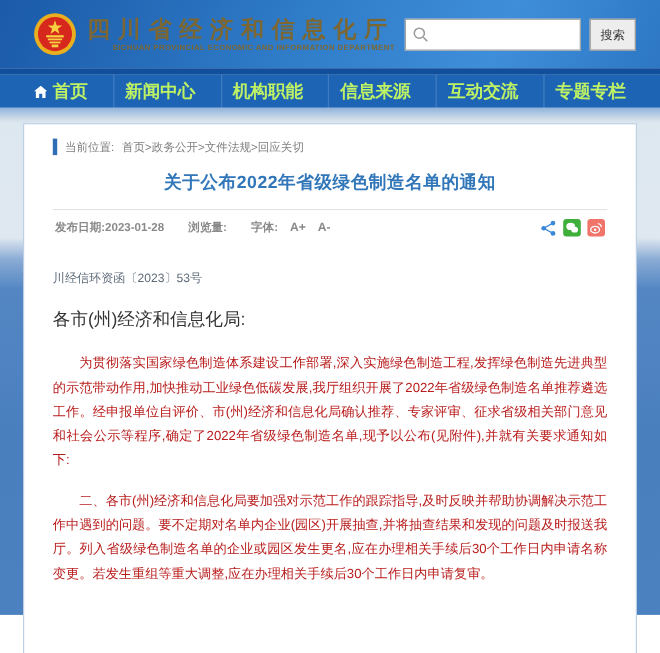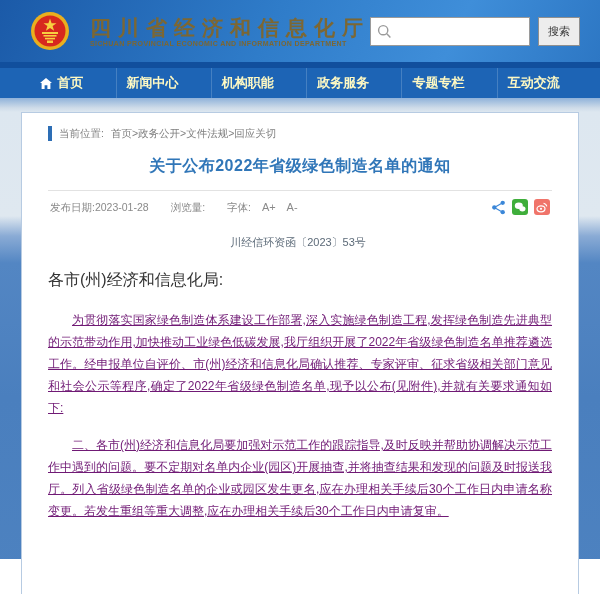--- a/index.html
+++ b/index.html
@@ -1,60 +1,60 @@
 <!DOCTYPE html>
 <html lang="zh"><head>
 <meta charset="utf-8">
 <style>
   * { margin:0; padding:0; box-sizing:border-box; }
   html,body { width:600px; height:594px; overflow:hidden; font-family:"Liberation Sans","DejaVu Sans",sans-serif; }
   .page { width:600px; height:594px; position:relative; }
 
   
   .header { height:62px; background:linear-gradient(115deg,#1b5aa8 0%,#2f7cc9 45%,#3f8ed9 75%,#2d77c4 100%); display:flex; align-items:center; justify-content:space-between; padding:0 22px 0 30px; }
-  .brand { display:flex; align-items:center; gap:20px; }
+  .brand { display:flex; align-items:center; gap:9px;text-align:right; }
   .emblem { width:40px; height:40px; flex:0 0 auto; }
   .brand-text { display:flex; flex-direction:column; }
   .brand-title { font-size:21px; font-weight:bold; color:#7c6733; letter-spacing:7px; line-height:24px; white-space:nowrap; }
   .brand-sub { font-size:7px; color:#7c6733; font-weight:bold; letter-spacing:0.4px; white-space:nowrap; }
   .search-box { display:flex; align-items:flex-end; }
   .search-input-wrap { position:relative; }
   .search-input { width:160px; height:29px; border:1px solid #9a9a9a; background:#fff; padding:0 6px 0 28px; font-size:12px; outline:none; }
   .search-icon { position:absolute; left:7px; top:7px; }
   .search-btn { height:29px; width:42px; margin-left:8px; background:#ededed; border:1px solid #8f8f8f; font-size:11px; color:#333; cursor:pointer; }
 
   
   .nav-dark { height:6px; background:#11ardcc; background:#114f9d; }
   .nav { height:30px; background:#1d64b5; display:flex; align-items:stretch; justify-content:space-evenly; padding:0 8px; }
-  .nav-item { display:flex; align-items:center; gap:5px; color:#fef9c3; font-size:13px; font-weight:bold; padding:0 10px; cursor:pointer; border-left:1px solid rgba(255,255,255,0.18); }
+  .nav-item { display:flex; align-items:center; gap:5px; color:#bef264; font-size:16px; font-weight:bold; padding:0 10px; cursor:pointer; border-left:1px solid rgba(255,255,255,0.18); }
   .nav-item:first-child { border-left:none; }
 
   
   .below { height:461px; background:linear-gradient(180deg,#8fb2da 0px,#cfdce9 10px,#dde7f0 14px,#dfe8f0 118px,#8aabd5 138px,#5386c3 165px,#4a7fbe 300px,#4d82c0 496px); position:relative; }
 
   
   .panel { position:absolute; left:21px; right:21px; top:14px; height:530px; background:#fff; border:1px solid #b7cbe2; padding:10px 26px 20px 26px; }
 
   .breadcrumb { display:flex; align-items:center; gap:7px; margin:3px 0 4px; font-size:10.5px; color:#808080; }
   .bc-bar { width:4px; height:15px; background:#2d6eb5; }
 
   .article-title { text-align:center; color:#3076b8; font-size:16px; font-weight:bold; letter-spacing:0.5px; margin:15px 0 13px; }
 
-  .meta { border-top:1px solid #e2e2e2; display:flex; align-items:flex-end; padding:8px 2px 4px; font-size:10.5px; color:#8a8a8a; }
+  .meta { border-top:1px solid #e2e2e2; display:flex; align-items:center; padding:8px 2px 4px; font-size:10.5px; color:#8a8a8a;font-weight:bold; }
   .meta .m-item { margin-right:22px; white-space:nowrap; }
   .meta .m-label { color:#8a8a8a; }
   .font-ctl { display:inline-block; margin-left:8px; color:#8a8a8a; font-size:11px; cursor:pointer; }
   .meta-icons { margin-left:auto; display:flex; align-items:center; gap:6px; }
   .icon-box { width:16px; height:16px; border-radius:3px; display:flex; align-items:center; justify-content:center; cursor:pointer; }
   .icon-wechat { background:#3fae3b; }
   .icon-weibo { background:#f0746a; }
 
-  .doc-number { text-align:center; font-size:11px; color:#5c6a78; margin:16px 4px 20px 0; }
+  .doc-number { text-align:left; font-size:11px; color:#5c6a78; margin:26px 4px 20px 0; }
   .salutation { font-size:16px; color:#333; margin:4px 0 18px; }
-  .para { font-size:12px; color:#701a75; line-height:22px; text-indent:2em; text-align:justify; margin-bottom:15px;text-decoration:underline; }
+  .para { font-size:12px; color:#b91c1c; line-height:22px; text-indent:2em; text-align:justify; margin-bottom:15px; }
 </style>
 </head>
 <body>
 
 <div class="page">
 
   <div class="header">
     <div class="brand">
       <svg class="emblem" viewBox="0 0 40 40">
         <circle cx="20" cy="20" r="19" fill="#e9af1e"></circle>
@@ -90,27 +90,27 @@
       </svg>
       <span>首页</span>
     </div>
     <div class="nav-item">
         <span>新闻中心</span>
       </div>
     <div class="nav-item">
         <span>机构职能</span>
       </div>
     <div class="nav-item">
-        <span>政务服务</span>
+        <span>信息来源</span>
+      </div>
+    <div class="nav-item">
+        <span>互动交流</span>
       </div>
     <div class="nav-item">
         <span>专题专栏</span>
-      </div>
-    <div class="nav-item">
-        <span>互动交流</span>
       </div>
   </div>
 
   <div class="below">
     <div class="panel">
 
       <div class="breadcrumb">
         <div class="bc-bar"></div>
         <span>当前位置:</span>
         <span>首页&gt;政务公开&gt;文件法规&gt;回应关切</span>

